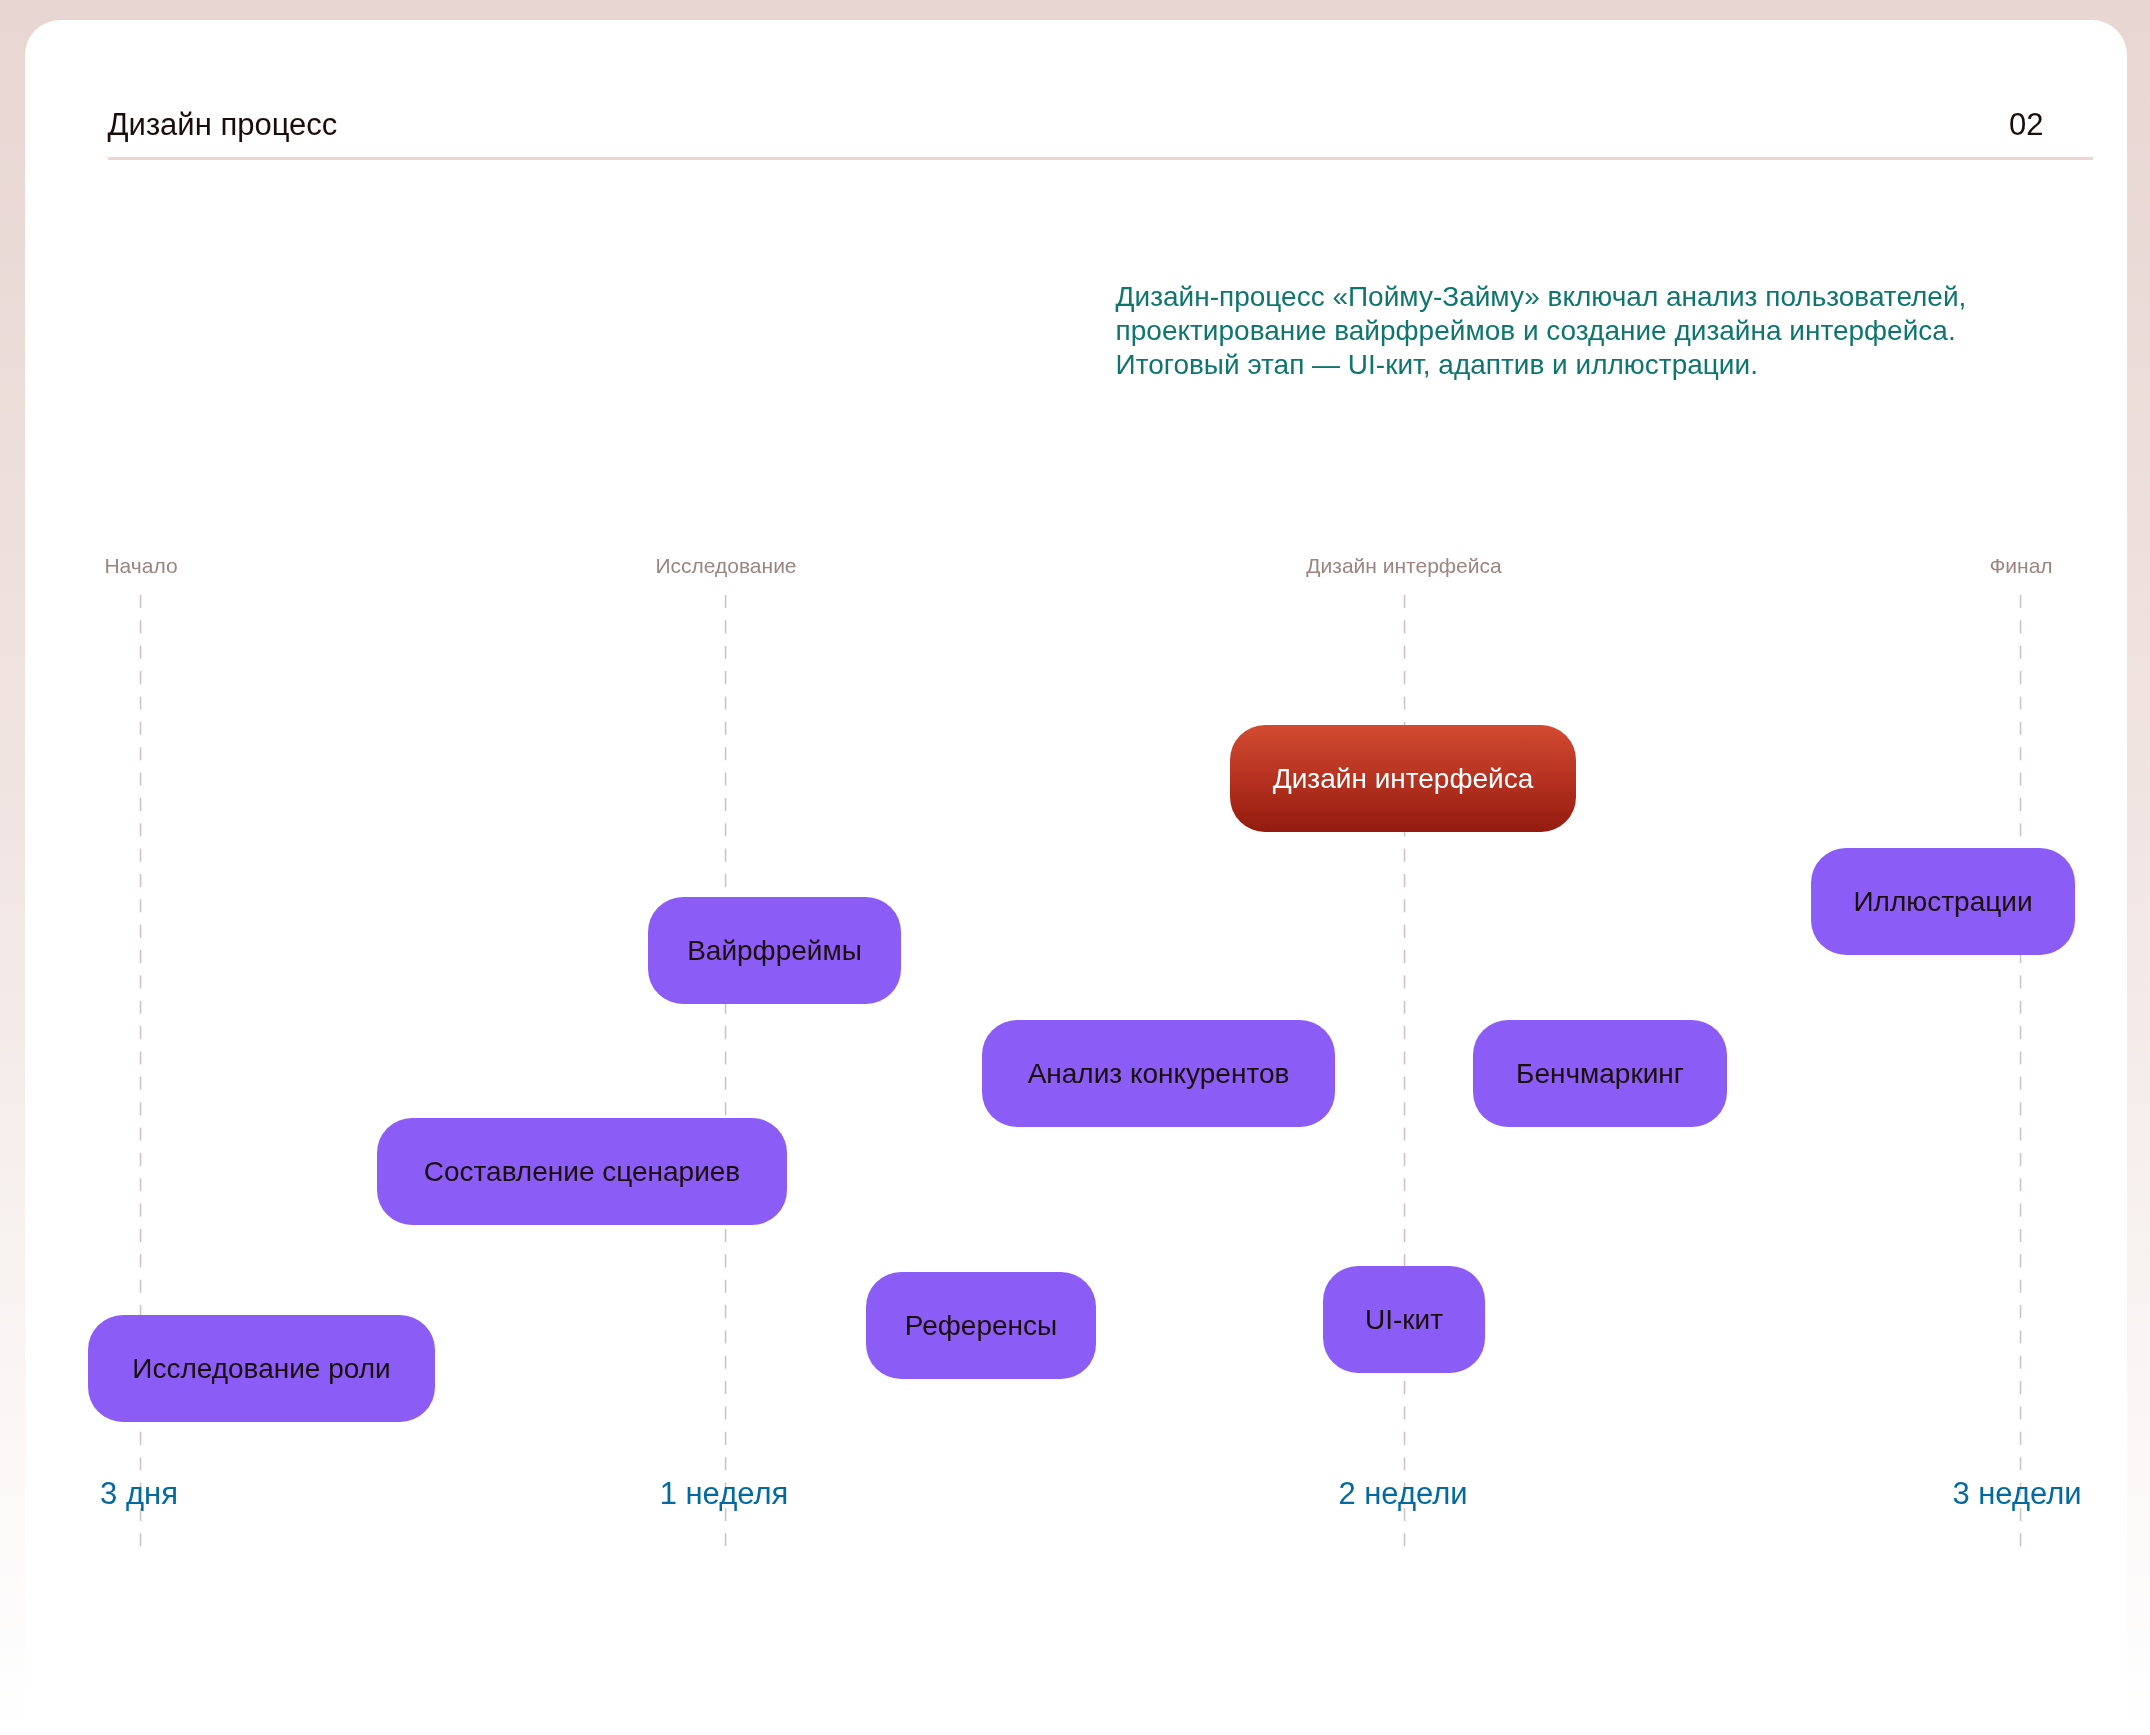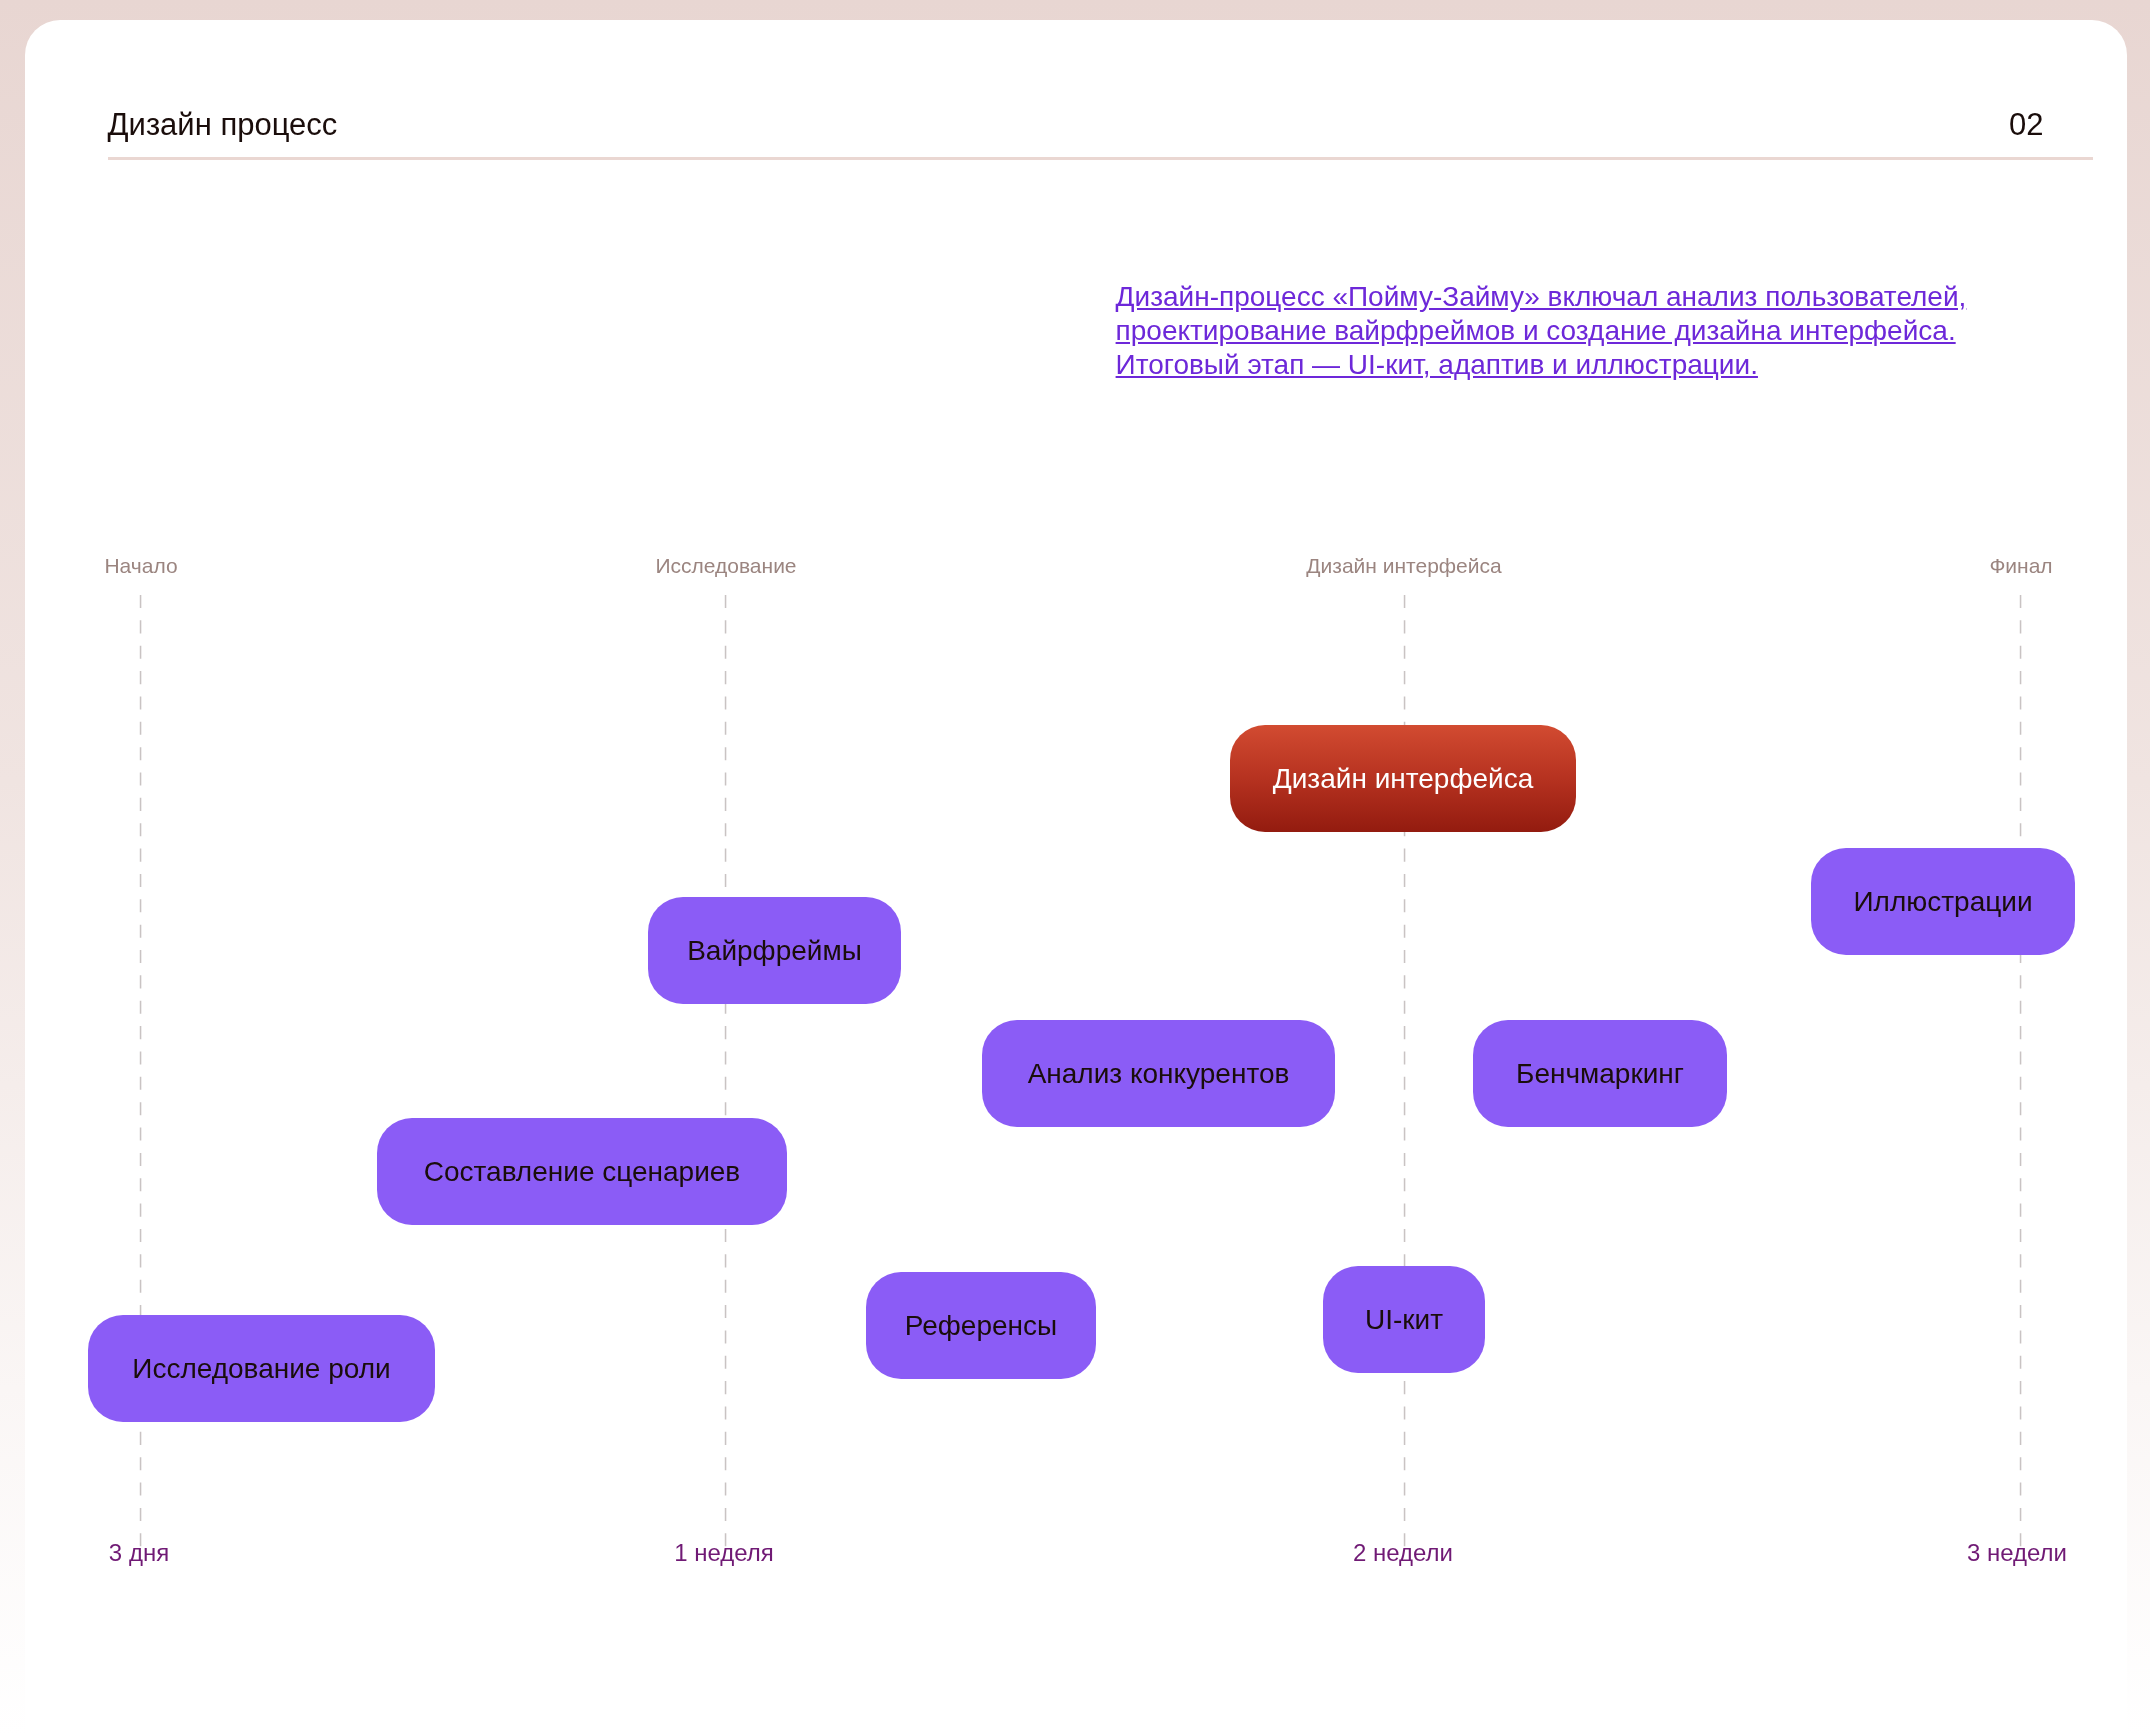--- a/index.html
+++ b/index.html
@@ -18,39 +18,39 @@
   }
   .header-num {
     position: absolute; right: 83px; top: 86px; font-size: 31px; color: #1a0d0b;
     line-height: 38px; text-align: right;
   }
   .header-rule {
     position: absolute; left: 83px; top: 137px; width: 1985px; height: 3.1px; background: #ead7d2;
   }
   .intro {
     position: absolute; left: 1091px; top: 260px; width: 960px;
-    font-size: 28px; line-height: 34px; color: #6d28d9; text-decoration: underline;
+    font-size: 28px; line-height: 34px; color: #0f766e;
   }
   .intro span { display: block; white-space: nowrap; }
   .phase-label {
     position: absolute; top: 547px; font-size: 21px; line-height: 38px; color: #9b8580;
     white-space: nowrap; transform: translateX(-50%);
   }
   .vline-svg { position: absolute; top: 595px; width: 3.1px; height: 959px; }
   .pill {
     position: absolute; height: 107px; border-radius: 35px; background: #8b5cf6;
     display: flex; align-items: center; justify-content: center;
     font-size: 28px; color: #1a0d0b; white-space: nowrap; box-sizing: border-box;
   }
   .pill.accent {
     background: linear-gradient(180deg, #d24b31 0%, #b63220 50%, #931b0f 100%);
     color: #ffffff;
   }
   .time-label {
-    position: absolute; top: 1534px; font-size: 24px; line-height: 38px; color: #701a75;
+    position: absolute; top: 1475px; font-size: 31px; line-height: 38px; color: #0369a1;
     white-space: nowrap; transform: translateX(-50%);
   }
 </style>
 </head>
 <body>
 
 <div class="card">
   <div class="header-title">Дизайн процесс</div>
   <div class="header-num">02</div>
   <div class="header-rule"></div>

